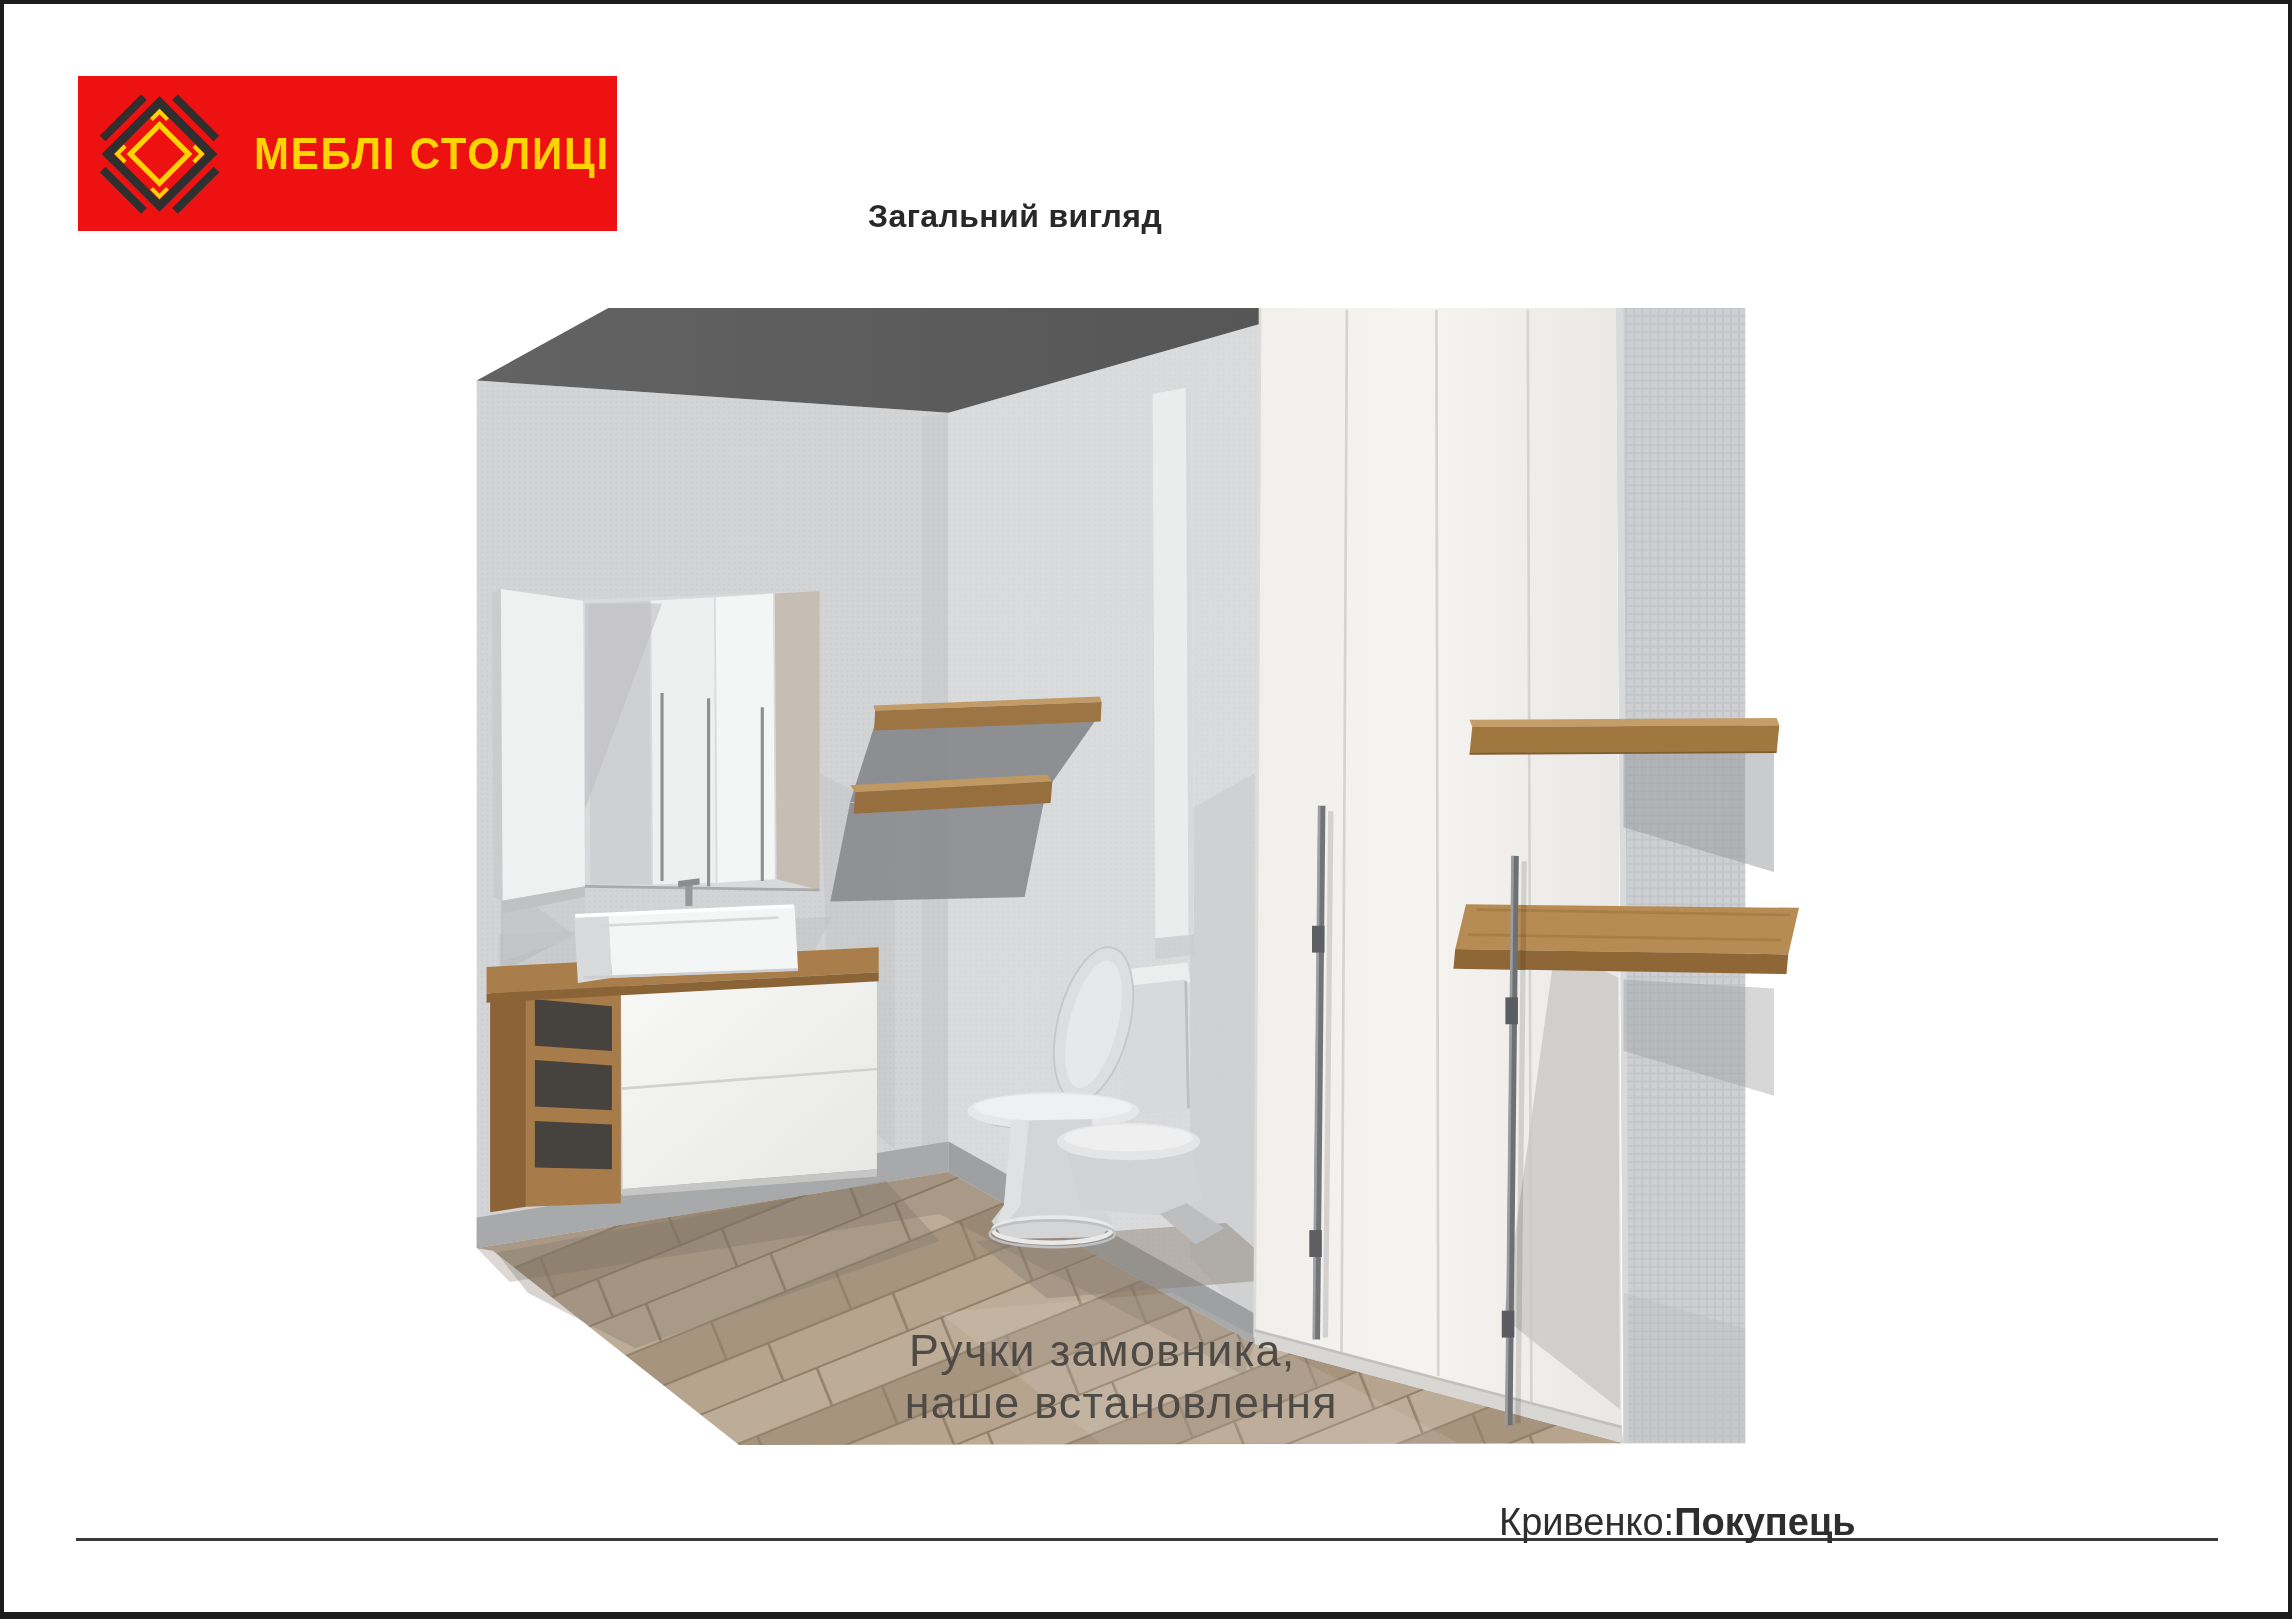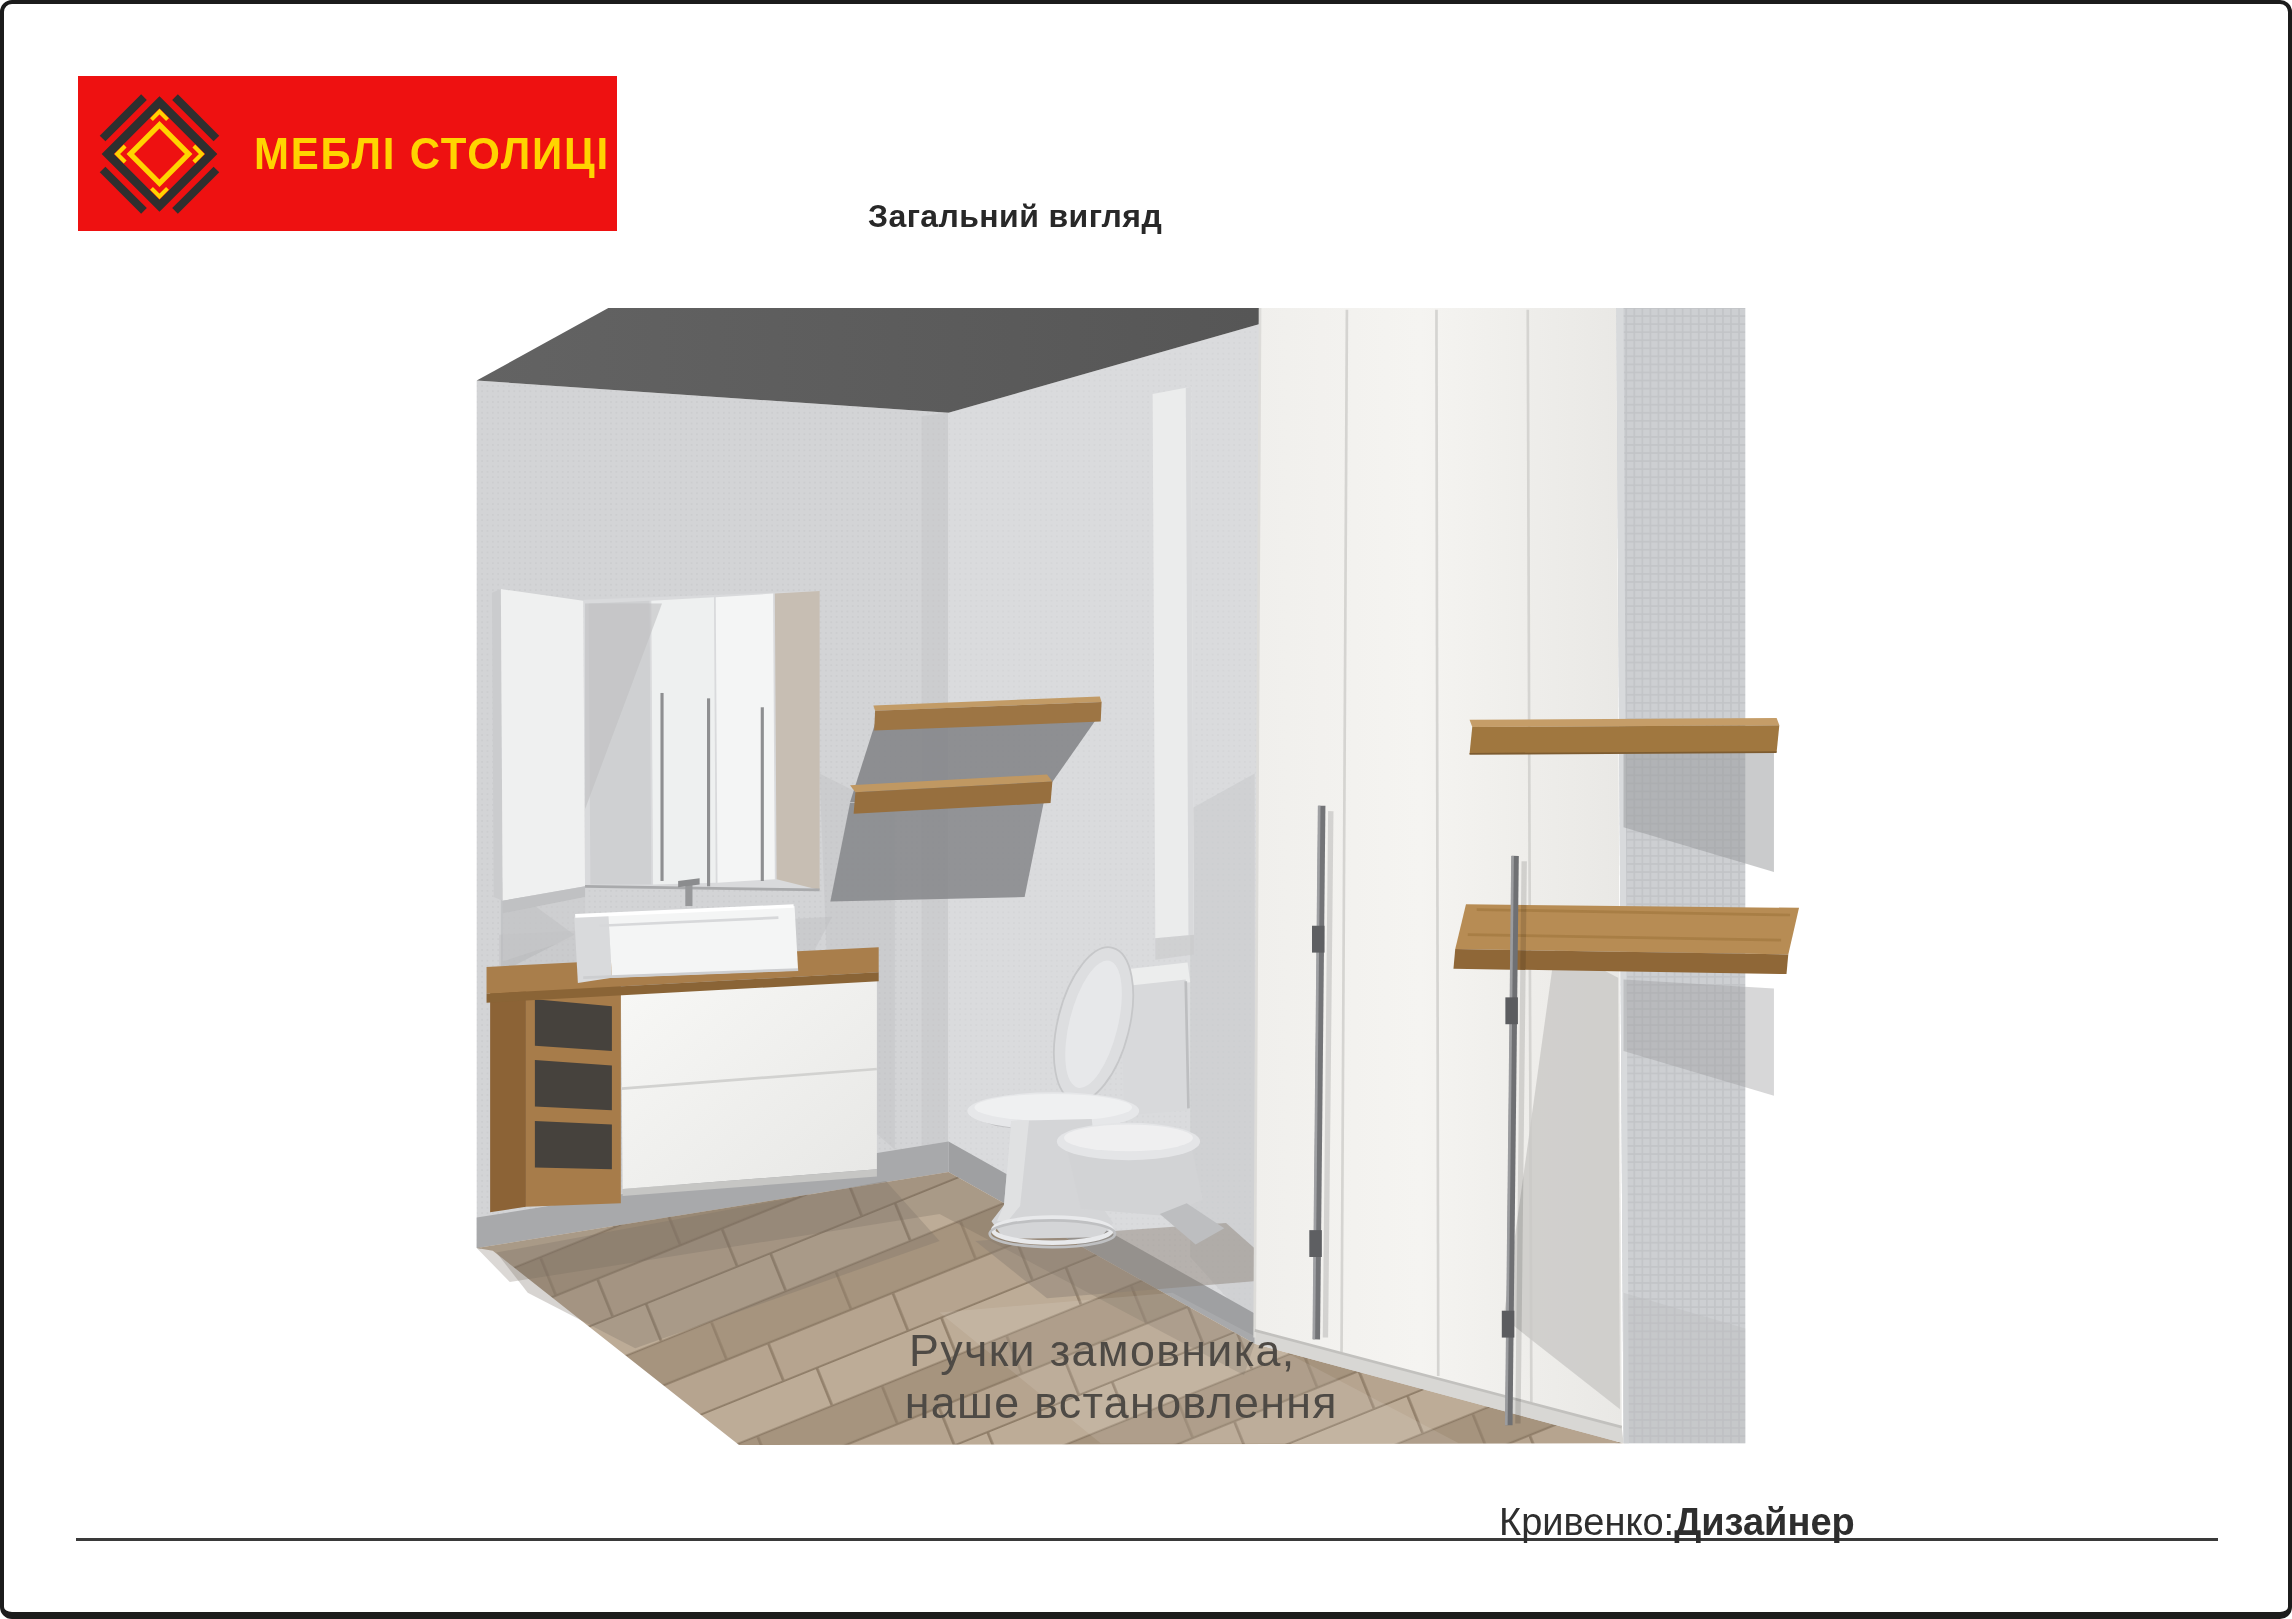--- a/index.html
+++ b/index.html
@@ -1,18 +1,18 @@
 <!DOCTYPE html>
 <html style="font-size:14.3px"><head>
 <meta charset="utf-8">
 <style>
   html,body{margin:0;padding:0;background:#ffffff;}
   body{width:2293px;height:1619px;position:relative;font-family:"Liberation Sans",sans-serif;overflow:hidden;}
   .page{position:absolute;left:0;top:0;width:2284px;height:1608px;background:#ffffff;
-        border-top:4.5px solid #1c1c1c;border-left:4.5px solid #1c1c1c;border-right:4.5px solid #1c1c1c;border-bottom:7.2px solid #1c1c1c;border-radius:12px;}
+        border-top:4.5px solid #1c1c1c;border-left:4.5px solid #1c1c1c;border-right:4.5px solid #1c1c1c;border-bottom:7.2px solid #1c1c1c;}
   .logo-banner{position:absolute;left:74px;top:72px;width:539px;height:155px;background:#ee1111;}
   .logo-mark{position:absolute;left:5.4px;top:2.7px;height:150px;width:153px;}
   .logo-text{position:absolute;left:176px;top:0;width:358px;height:155px;display:flex;align-items:center;
              color:#ffd400;font-size:42px;font-weight:700;letter-spacing:1.8px;white-space:nowrap;
              font-family:"Liberation Sans",sans-serif;transform:scaleY(1.04);}
   .contact{position:absolute;left:78px;top:236px;color:#3d3d3d;font-size:25.5px;line-height:30px;white-space:pre;}
   .title{position:absolute;left:864px;top:194px;color:#282828;font-size:32px;font-weight:700;letter-spacing:0.4px;}
   .render{position:absolute;left:470px;top:304px;width:1334px;height:1137px;overflow:visible;}
   .annot{font-family:"Liberation Sans",sans-serif;font-size:50px;fill:#4e4a45;letter-spacing:1.5px;}
   .footer{position:absolute;top:1497px;font-size:38px;color:#2e2e2e;white-space:nowrap;}
@@ -246,16 +246,16 @@
       <line x1="1160" y1="612" x2="1153" y2="1248" stroke="#9b9c9f" stroke-width="3"></line>
       <rect x="1152" y="770" width="14" height="30" fill="#5b5c5f"></rect>
       <rect x="1148" y="1120" width="14" height="30" fill="#5b5c5f"></rect>
     </g>
 
     <text class="annot" x="486" y="1182">Ручки замовника,</text>
     <text class="annot" x="481" y="1240">наше встановлення</text>
   </svg>
 
   <div class="footer-line"></div>
-  <div class="footer customer"><span>Кривенко:</span><b>Дизайнер</b></div>
+  <div class="footer customer"><span>Кривенко:</span><b>Покупець</b></div>
 
 </div>
 
 
 </body></html>

